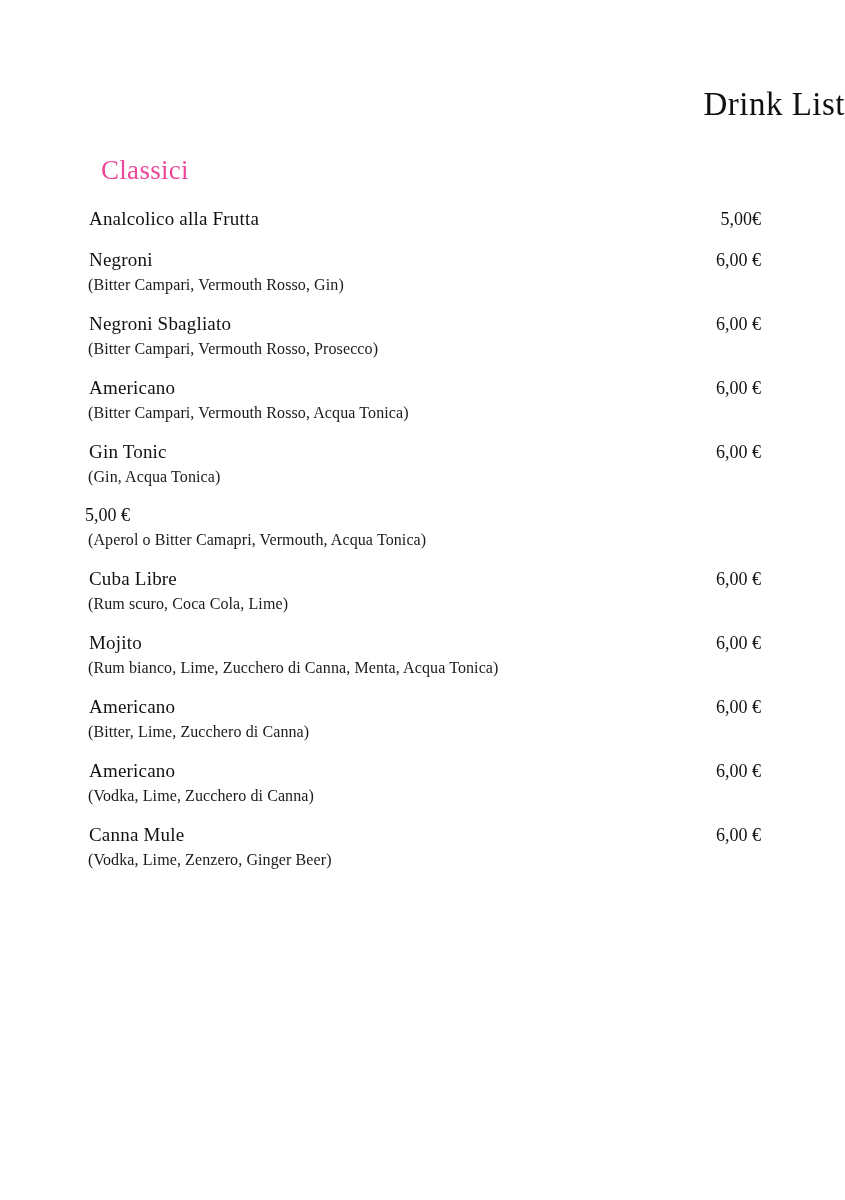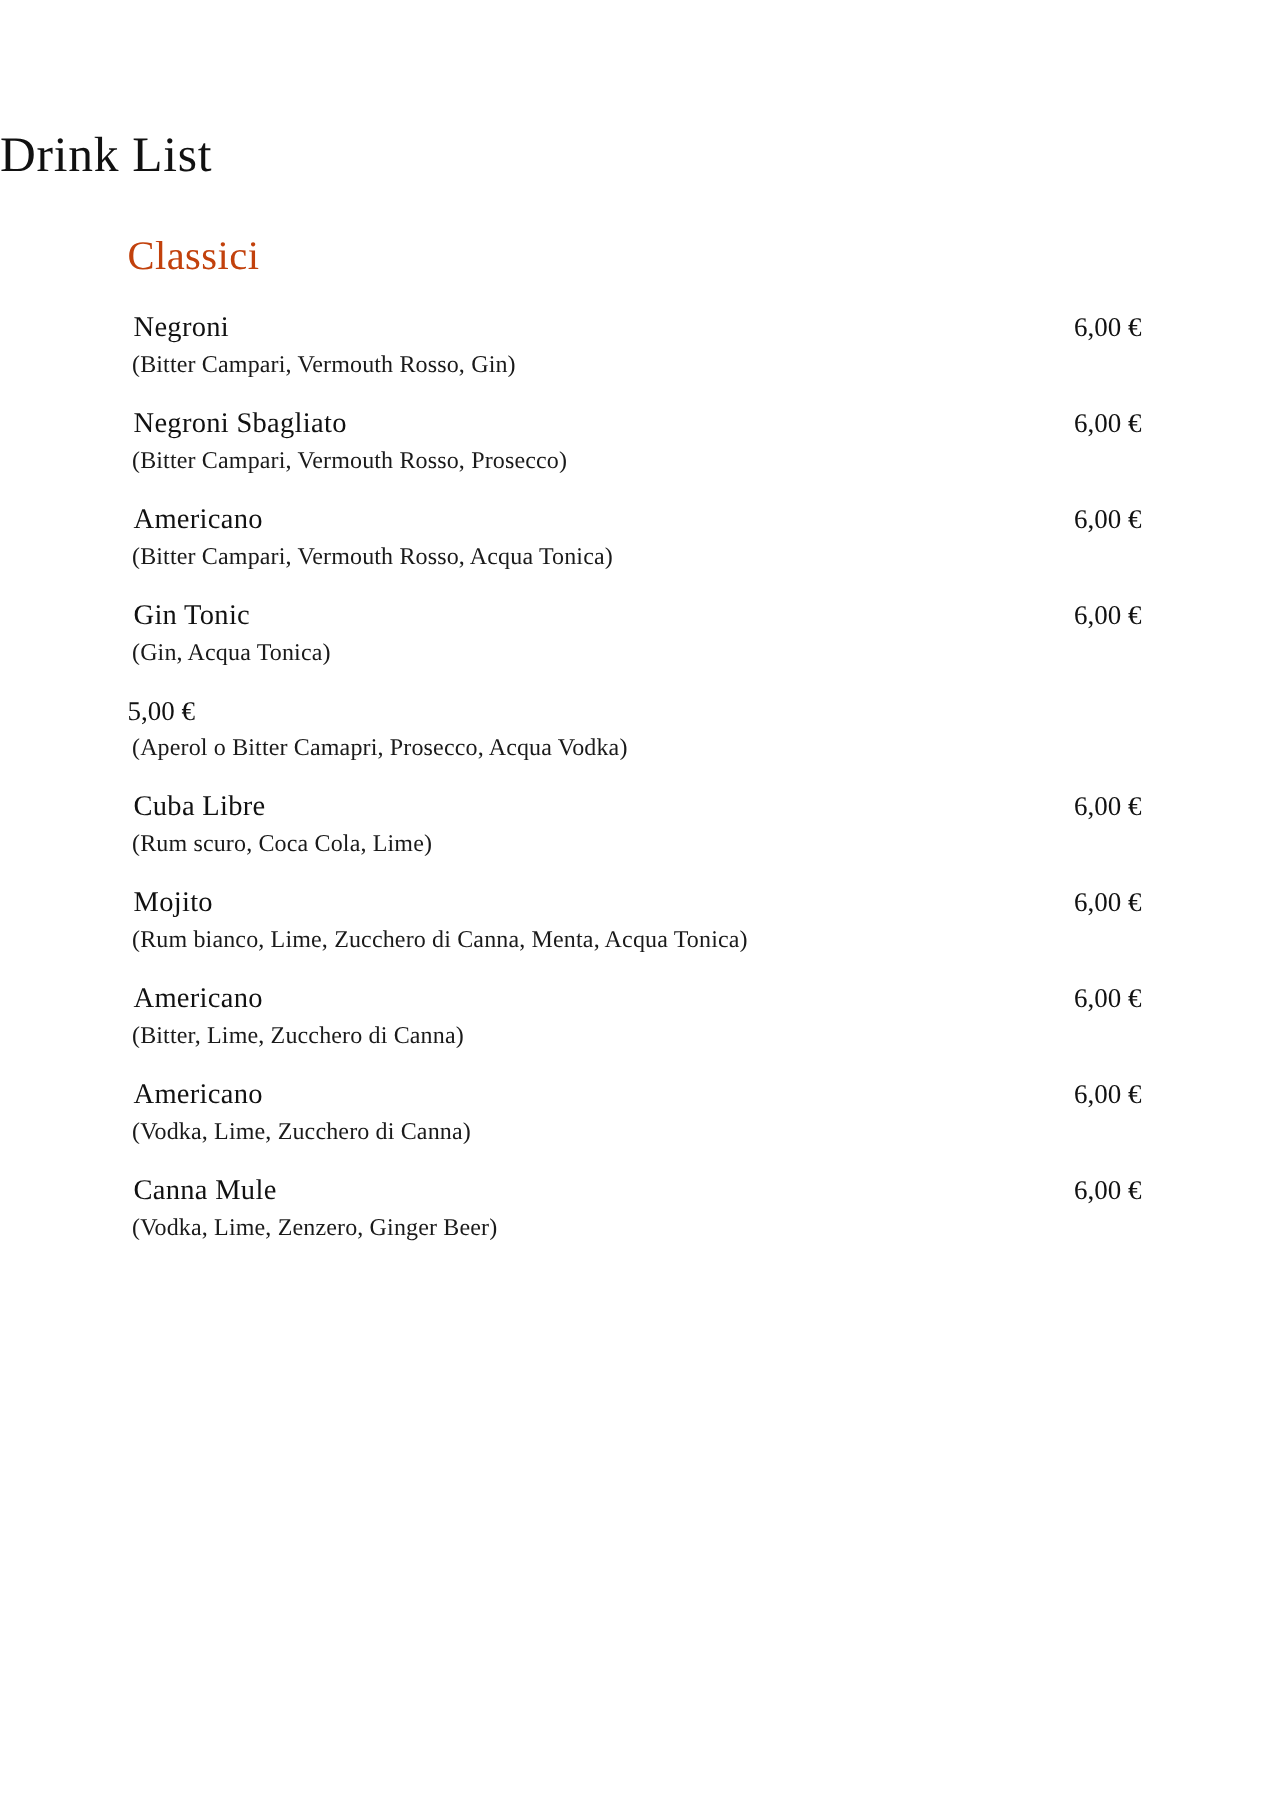--- a/index.html
+++ b/index.html
@@ -16,40 +16,40 @@
     overflow: hidden;
   }
   .page {
     width: 845px;
     height: 1200px;
     box-sizing: border-box;
     padding: 0;
     position: relative;
   }
   .doc-title {
-    text-align: left;
+    text-align: right;
     font-size: 33px;
     font-weight: 400;
     letter-spacing: 0.5px;
     margin: 0;
     padding-top: 86px;
     font-family: "Liberation Serif", serif;
     color: #111111;
   }
   .section {
     margin-top: 32px;
     padding-left: 85px;
     padding-right: 84px;
   }
   .section-title {
     font-size: 27px;
     font-weight: 400;
     letter-spacing: 0.3px;
-    margin: 0 0 22px 0;
-    color: #c2410c;
+    margin: 0 0 22px 16px;
+    color: #ec4899;
   }
   .items {
     display: block;
   }
   .item {
     margin-bottom: 19px;
   }
   .item-row {
     display: flex;
     align-items: baseline;
@@ -81,20 +81,26 @@
 
 <div class="page">
 
   <h1 class="doc-title">Drink List</h1>
 
   <div class="section">
     <h2 class="section-title">Classici</h2>
 
     <div class="items">
 
+      <div class="item no-desc">
+        <div class="item-row">
+          <span class="item-name">Analcolico alla Frutta</span>
+          <span class="item-price">5,00€</span>
+        </div>
+      </div>
 
       <div class="item">
         <div class="item-row">
           <span class="item-name">Negroni</span>
           <span class="item-price">6,00 €</span>
         </div>
         <div class="item-desc">(Bitter Campari, Vermouth Rosso, Gin)</div>
       </div>
 
       <div class="item">
@@ -118,21 +124,21 @@
           <span class="item-name">Gin Tonic</span>
           <span class="item-price">6,00 €</span>
         </div>
         <div class="item-desc">(Gin, Acqua Tonica)</div>
       </div>
 
       <div class="item">
         <div class="item-row">
           <span class="item-price">5,00 €</span>
         </div>
-        <div class="item-desc">(Aperol o Bitter Camapri, Prosecco, Acqua Vodka)</div>
+        <div class="item-desc">(Aperol o Bitter Camapri, Vermouth, Acqua Tonica)</div>
       </div>
 
       <div class="item">
         <div class="item-row">
           <span class="item-name">Cuba Libre</span>
           <span class="item-price">6,00 €</span>
         </div>
         <div class="item-desc">(Rum scuro, Coca Cola, Lime)</div>
       </div>
 

